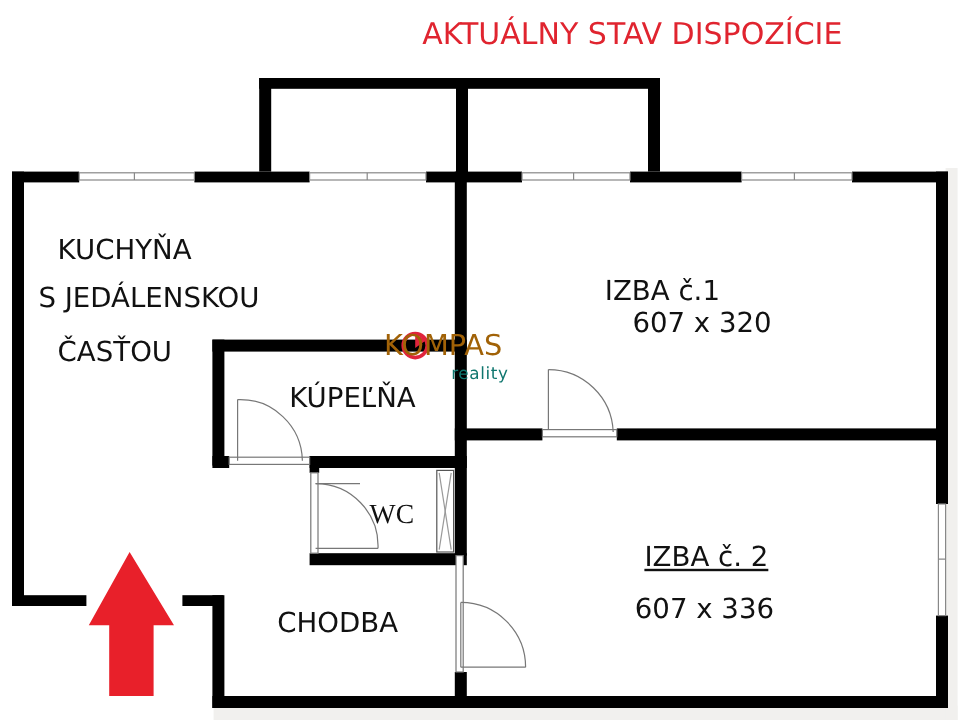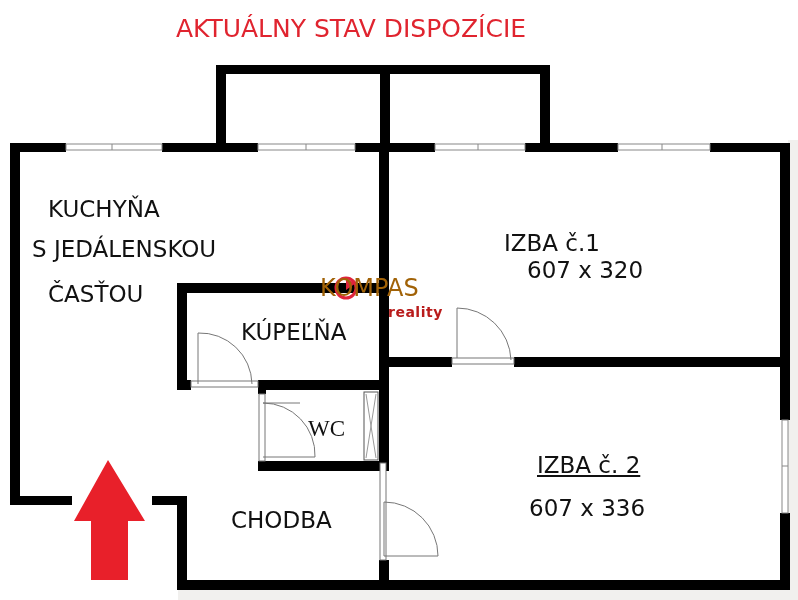--- a/index.html
+++ b/index.html
@@ -1,22 +1,22 @@
 <!DOCTYPE html>
 <html><head>
 <meta charset="utf-8">
 <style>
   html, body { margin:0; padding:0; background:#ffffff; }
   body { width:798px; height:600px; position:relative; overflow:hidden; font-family:"Liberation Sans", "DejaVu Sans", sans-serif; }
   #plan { position:absolute; left:0; top:0; width:798px; height:600px; }
   .bg-strip { position:absolute; background:#f1f0ee; }
   .lbl { position:absolute; color:#111; font-family:"DejaVu Sans", sans-serif; font-size:23px; letter-spacing:0; white-space:nowrap; line-height:1; }
-  .title { position:absolute; left:0; width:702px; top:14px; text-align:center; color:#e0242f; font-family:"DejaVu Sans", sans-serif; font-size:25px; white-space:nowrap; }
+  .title { position:absolute; left:0; width:702px; top:14px; text-align:right; color:#e0242f; font-family:"DejaVu Sans", sans-serif; font-size:25px; white-space:nowrap; }
   .logo { position:absolute; left:320px; top:276px; color:#a16207; font-family:"DejaVu Sans", sans-serif; font-size:24px; letter-spacing:0px; line-height:1; }
-  .logo-sub { position:absolute; left:388px; top:305px; color:#b91c1c; font-family:"DejaVu Sans", sans-serif; font-size:14px; line-height:1; letter-spacing:0.5px;font-weight:bold; }
+  .logo-sub { position:absolute; left:376px; top:305px; color:#0f766e; font-family:"DejaVu Sans", sans-serif; font-size:14px; line-height:1; letter-spacing:0.5px; }
 </style>
 </head>
 <body>
 
 <div class="bg-strip" style="left:178px; top:588px; width:620px; height:12px;"></div>
 <div class="bg-strip" style="left:788px; top:140px; width:10px; height:460px;"></div>
 
 <svg id="plan" viewBox="0 0 798 600" xmlns="http://www.w3.org/2000/svg">
   <g fill="#000">
 

